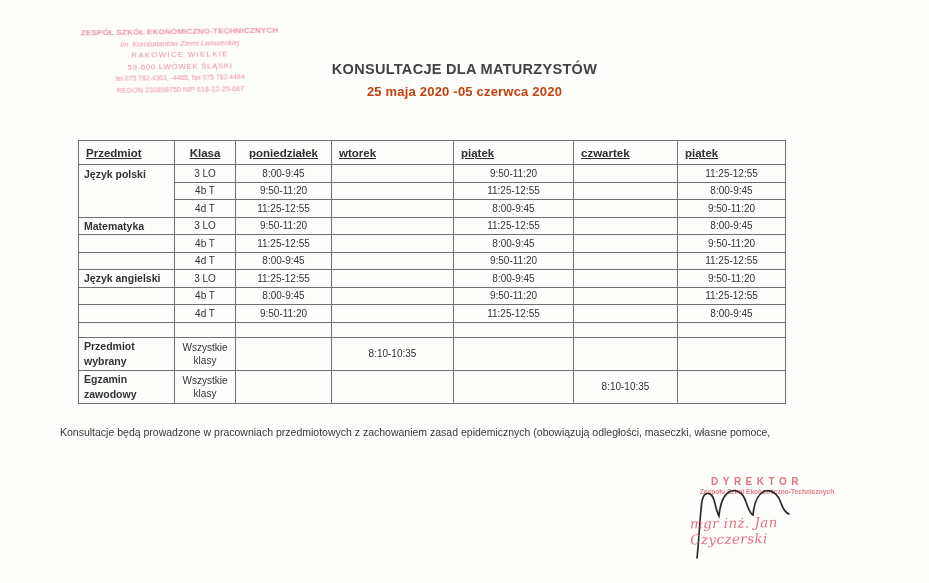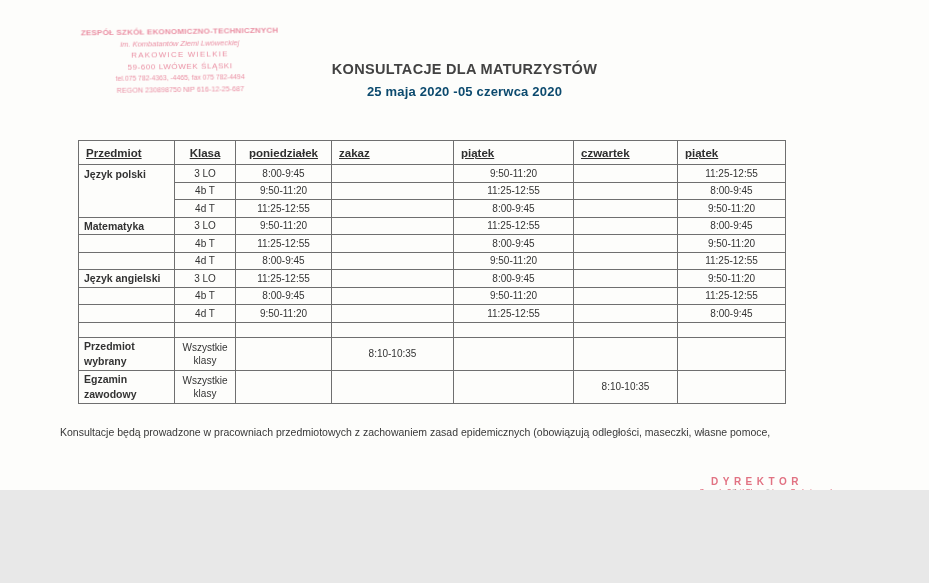--- a/index.html
+++ b/index.html
@@ -1,17 +1,17 @@
 <!DOCTYPE html>
 <html style="--stamp-color: #e8849a; --sig-color: #dd5a6e;"><head>
 <meta charset="utf-8">
 <style>
   html,body { margin:0; padding:0; background:#e8e8e8; }
   .page {
-    position:relative; width:929px; height:490px;
+    position:relative; width:929px; height:583px;
     background:#fdfdfb; overflow:hidden;
     font-family:"Liberation Sans", sans-serif;
     color:#3a3a3a;
   }
   
   .stamp {
     position:absolute; left:58px; top:26px; width:244px;
     text-align:center; color:var(--stamp-color,#e8849a);
     transform:rotate(-0.8deg); opacity:.9; filter:blur(.25px);
     line-height:11.5px;
@@ -22,21 +22,21 @@
   .stamp .l4 { font-size:8px; letter-spacing:.6px; }
   .stamp .l5 { font-size:6.8px; }
   .stamp .l6 { font-size:7.2px; }
   
   .doc-title {
     position:absolute; left:0; top:61px; width:929px; text-align:center;
     font-size:14.5px; font-weight:bold; color:#424242; letter-spacing:.3px;
   }
   .doc-subtitle {
     position:absolute; left:0; top:84px; width:929px; text-align:center;
-    font-size:13px; font-weight:bold; color:#0c4a6e; letter-spacing:.2px;
+    font-size:13px; font-weight:bold; color:#c2410c; letter-spacing:.2px;
   }
   
   table.schedule {
     position:absolute; left:78px; top:140px; width:707px;
     border-collapse:collapse; table-layout:fixed;
   }
   .schedule th, .schedule td {
     border:1px solid #6f6f6f; overflow:hidden;
     font-family:"Liberation Sans", sans-serif;
   }
@@ -105,21 +105,21 @@
       <col style="width:122px">
         <col style="width:120px">
         <col style="width:104px">
         <col style="width:108px">
     </colgroup>
     <thead>
       <tr>
         <th>Przedmiot</th>
         <th class="ctr">Klasa</th>
         <th class="ctr">poniedziałek</th>
-        <th>zakaz</th>
+        <th>wtorek</th>
         <th>piątek</th>
         <th>czwartek</th>
         <th>piątek</th>
       </tr>
     </thead>
     <tbody>
       <tr class="r">
         <td class="subj top" rowspan="3">Język polski</td>
         <td class="klasa">3 LO</td>
         <td>8:00-9:45</td>

